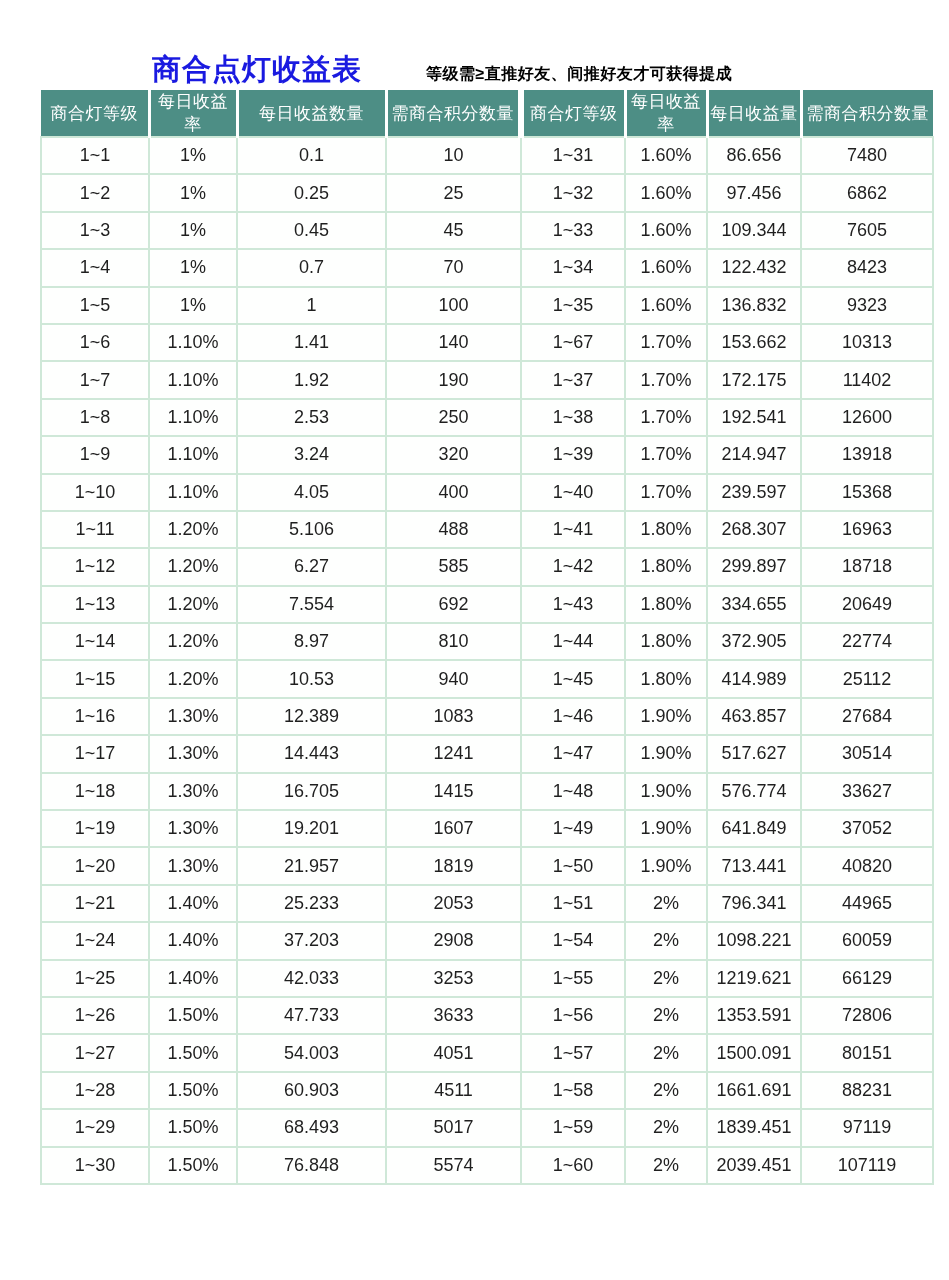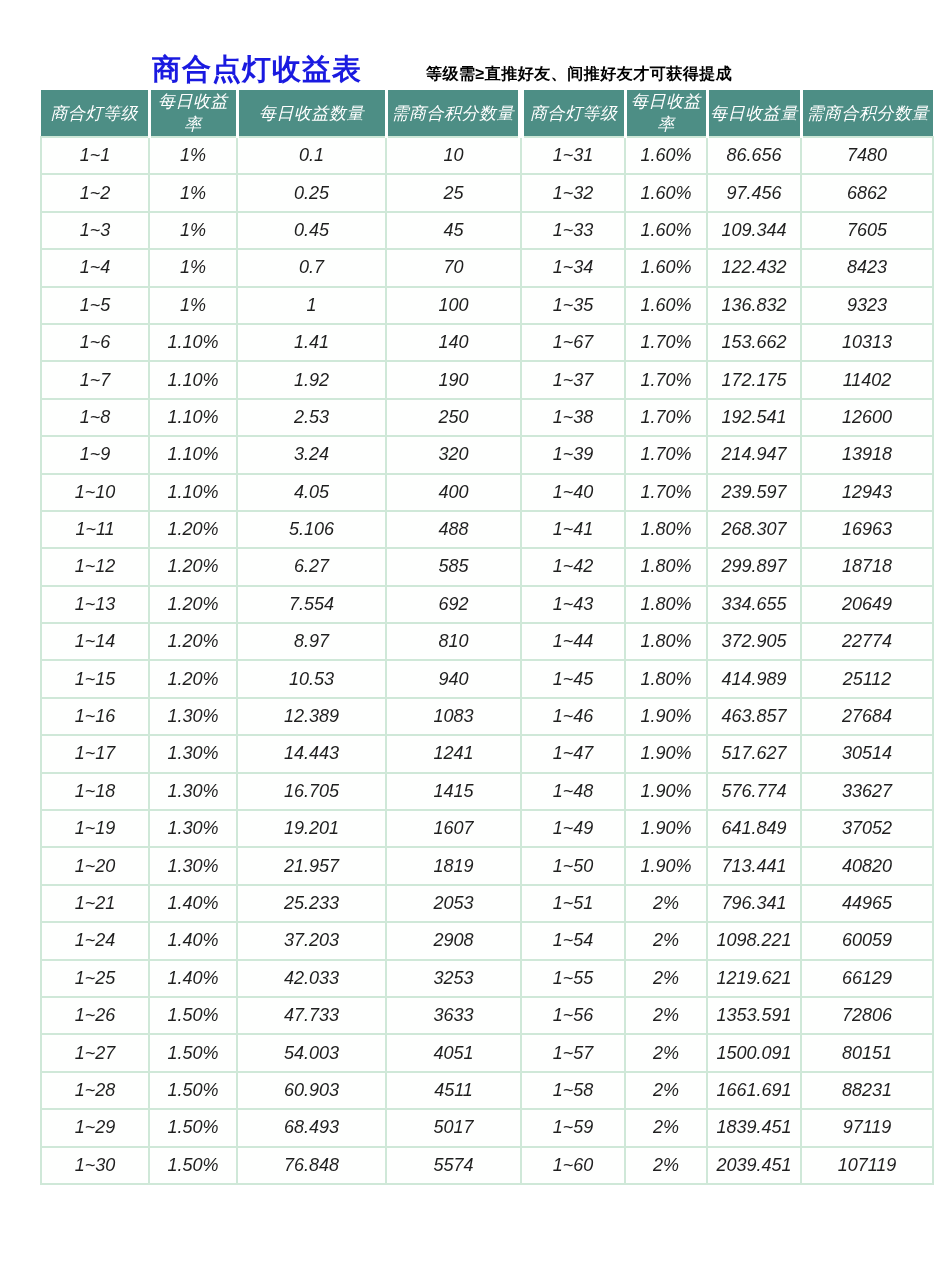--- a/index.html
+++ b/index.html
@@ -28,21 +28,20 @@
     font-weight:bold;
     margin-left:64px;
     letter-spacing:0.5px;
   }
   table.income-table {
     position:absolute;
     left:40px; top:90px;
     width:892px;
     border-collapse:collapse;
     table-layout:fixed;
-    font-style:italic;
   }
   table.income-table thead th {
     background:#4d8e85;
     color:#ffffff;
     font-size:17px;
     font-weight:400;
     height:41px;
     text-align:center;
     vertical-align:middle;
     border-left:3px solid #ffffff;
@@ -187,21 +186,21 @@
           <td>13918</td>
         </tr>
         <tr>
           <td>1~10</td>
           <td>1.10%</td>
           <td>4.05</td>
           <td>400</td>
           <td>1~40</td>
           <td>1.70%</td>
           <td>239.597</td>
-          <td>12943</td>
+          <td>15368</td>
         </tr>
         <tr>
           <td>1~11</td>
           <td>1.20%</td>
           <td>5.106</td>
           <td>488</td>
           <td>1~41</td>
           <td>1.80%</td>
           <td>268.307</td>
           <td>16963</td>

